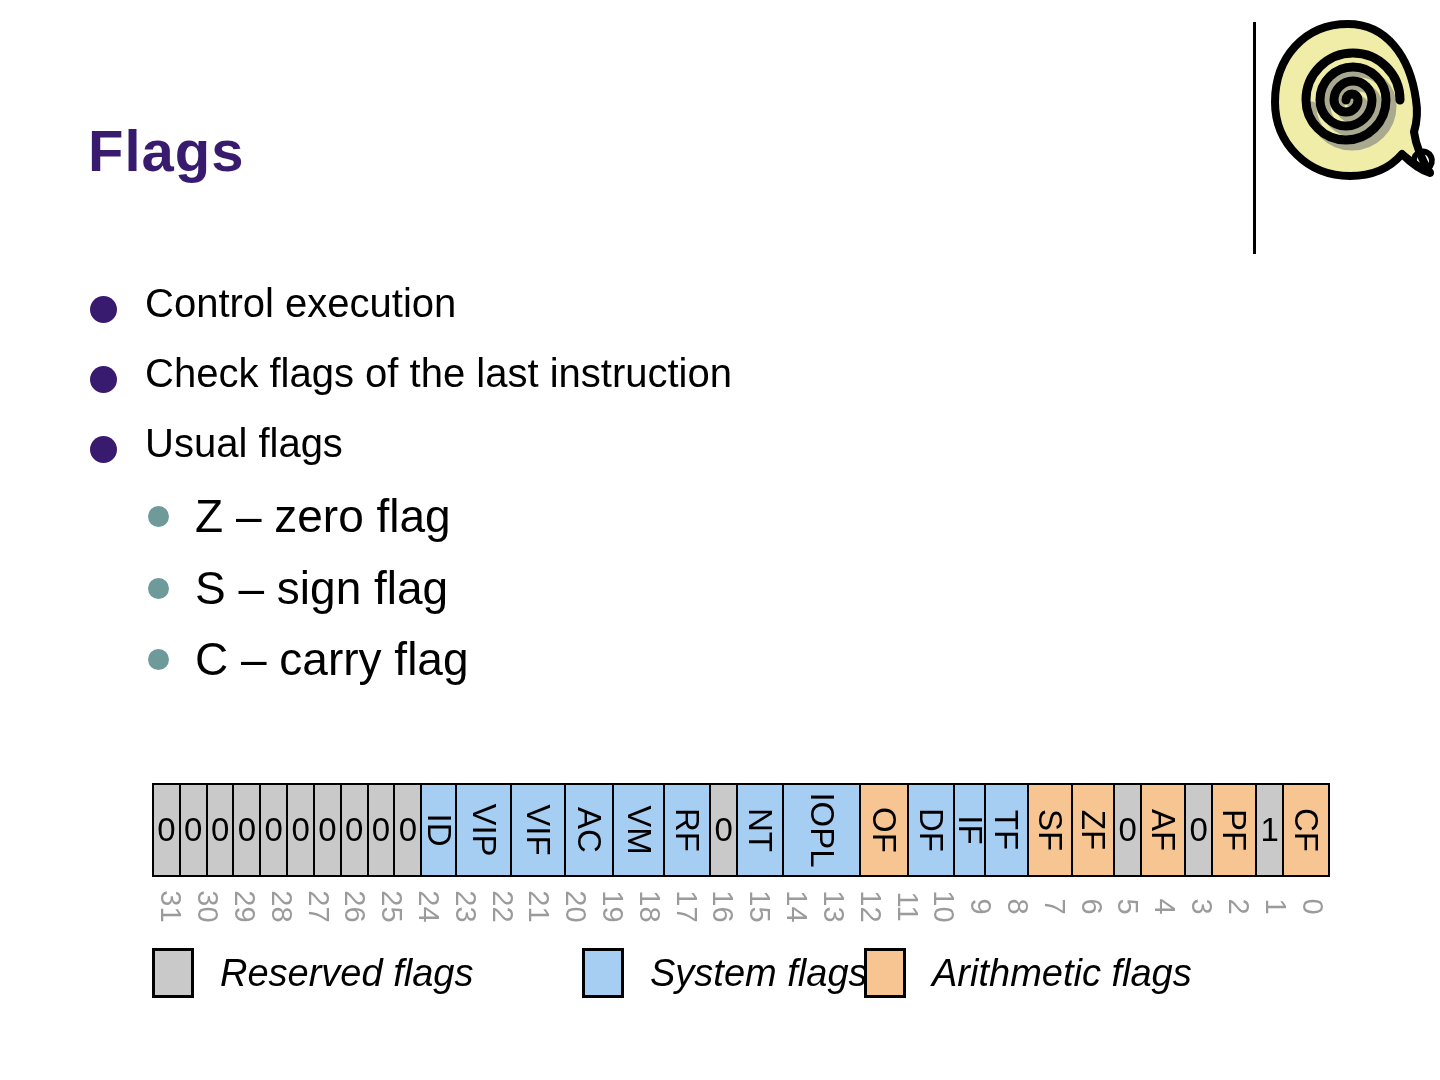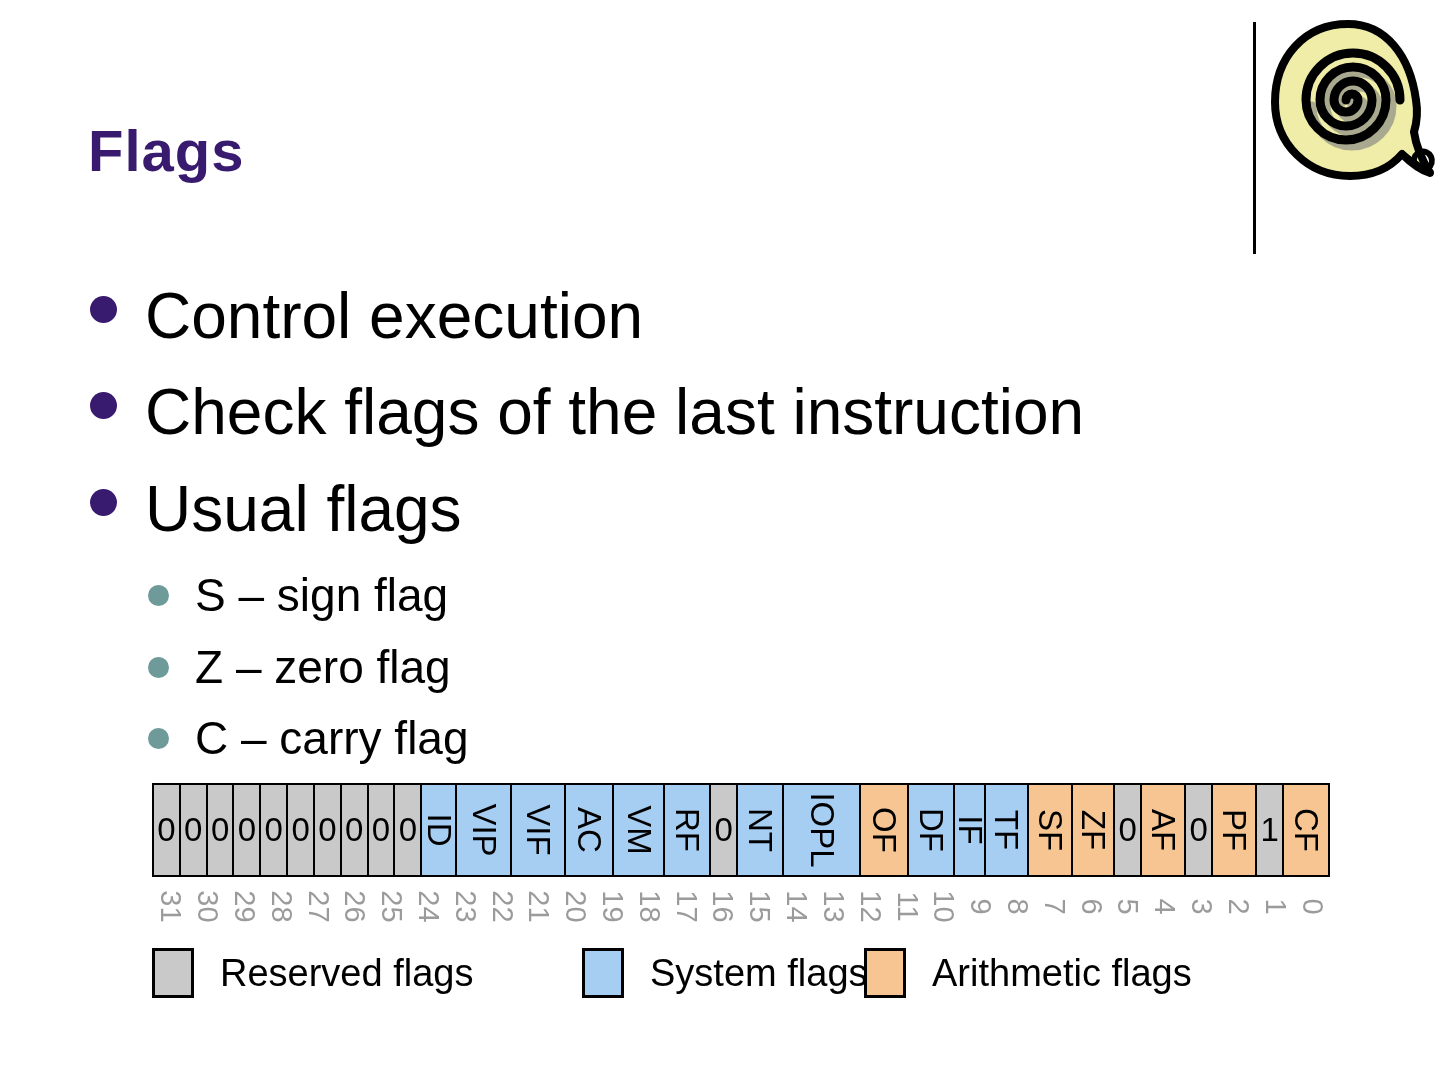--- a/index.html
+++ b/index.html
@@ -16,21 +16,21 @@
   .vline{position:absolute;left:1253px;top:22px;width:3px;height:232px;background:#000;}
   .snail{position:absolute;left:1262px;top:10px;width:176px;height:182px;}
   
   .bullets{position:absolute;left:90px;top:281px;width:1180px;}
   .bullet{display:flex;align-items:flex-start;}
   .bullet.lv1{margin-bottom:26px;}
   .bullet.lv2{margin-left:58px;margin-bottom:21px;}
   .dot{flex:none;border-radius:50%;}
   .lv1 .dot{width:27px;height:27px;background:#381A6E;margin:15px 28px 0 0;}
   .lv2 .dot{width:21px;height:21px;background:#6E9A99;margin:15px 26px 0 0;}
-  .lv1 .btext{font-size:64px;line-height:1.1;}
+  .lv1 .btext{font-size:40px;line-height:1.1;}
   .lv2 .btext{font-size:46px;line-height:1.1;}
   
   .register{position:absolute;left:152px;top:783px;width:1178px;}
   .cells{display:flex;width:100%;}
   .cell{
     flex:1 1 0;box-sizing:border-box;height:94px;margin-left:-2px;
     border:2px solid #000;display:flex;align-items:center;justify-content:center;
     font-size:33px;
   }
   .cell:first-child{margin-left:0;}
@@ -42,21 +42,21 @@
   .bitnums{display:flex;width:100%;margin-top:7px;height:46px;}
   .slot{flex:1 1 0;display:flex;justify-content:center;align-items:flex-start;}
   .num{transform:rotate(90deg);transform-origin:center;color:#9B9B9B;font-size:29px;white-space:nowrap;margin-top:6px;}
   
   .legend{position:absolute;left:0;top:948px;width:1440px;height:60px;}
   .legend-item{position:absolute;top:0;display:flex;align-items:center;}
   .legend-item:nth-child(1){left:152px;}
   .legend-item:nth-child(2){left:548px;padding-left:34px;}
   .legend-item:nth-child(3){left:864px;}
   .swatch{width:42px;height:50px;border:3px solid #000;box-sizing:border-box;margin-right:26px;}
-  .ltext{font-size:38px;}
+  .ltext{font-size:38px;font-style:italic;}
 </style>
 </head>
 <body>
 
 <div class="slide">
 
   <h1 class="title">Flags</h1>
 
   <div class="vline"></div>
 
@@ -77,25 +77,25 @@
       <div class="bullet lv1">
       <span class="dot"></span>
       <span class="btext">Check flags of the last instruction</span>
     </div>
       <div class="bullet lv1">
       <span class="dot"></span>
       <span class="btext">Usual flags</span>
     </div>
       <div class="bullet lv2">
       <span class="dot"></span>
+      <span class="btext">Z – zero flag</span>
+    </div>
+      <div class="bullet lv2">
+      <span class="dot"></span>
       <span class="btext">S – sign flag</span>
-    </div>
-      <div class="bullet lv2">
-      <span class="dot"></span>
-      <span class="btext">Z – zero flag</span>
     </div>
       <div class="bullet lv2">
       <span class="dot"></span>
       <span class="btext">C – carry flag</span>
     </div>
     </div>
 
   <div class="register">
     <div class="cells">
 

